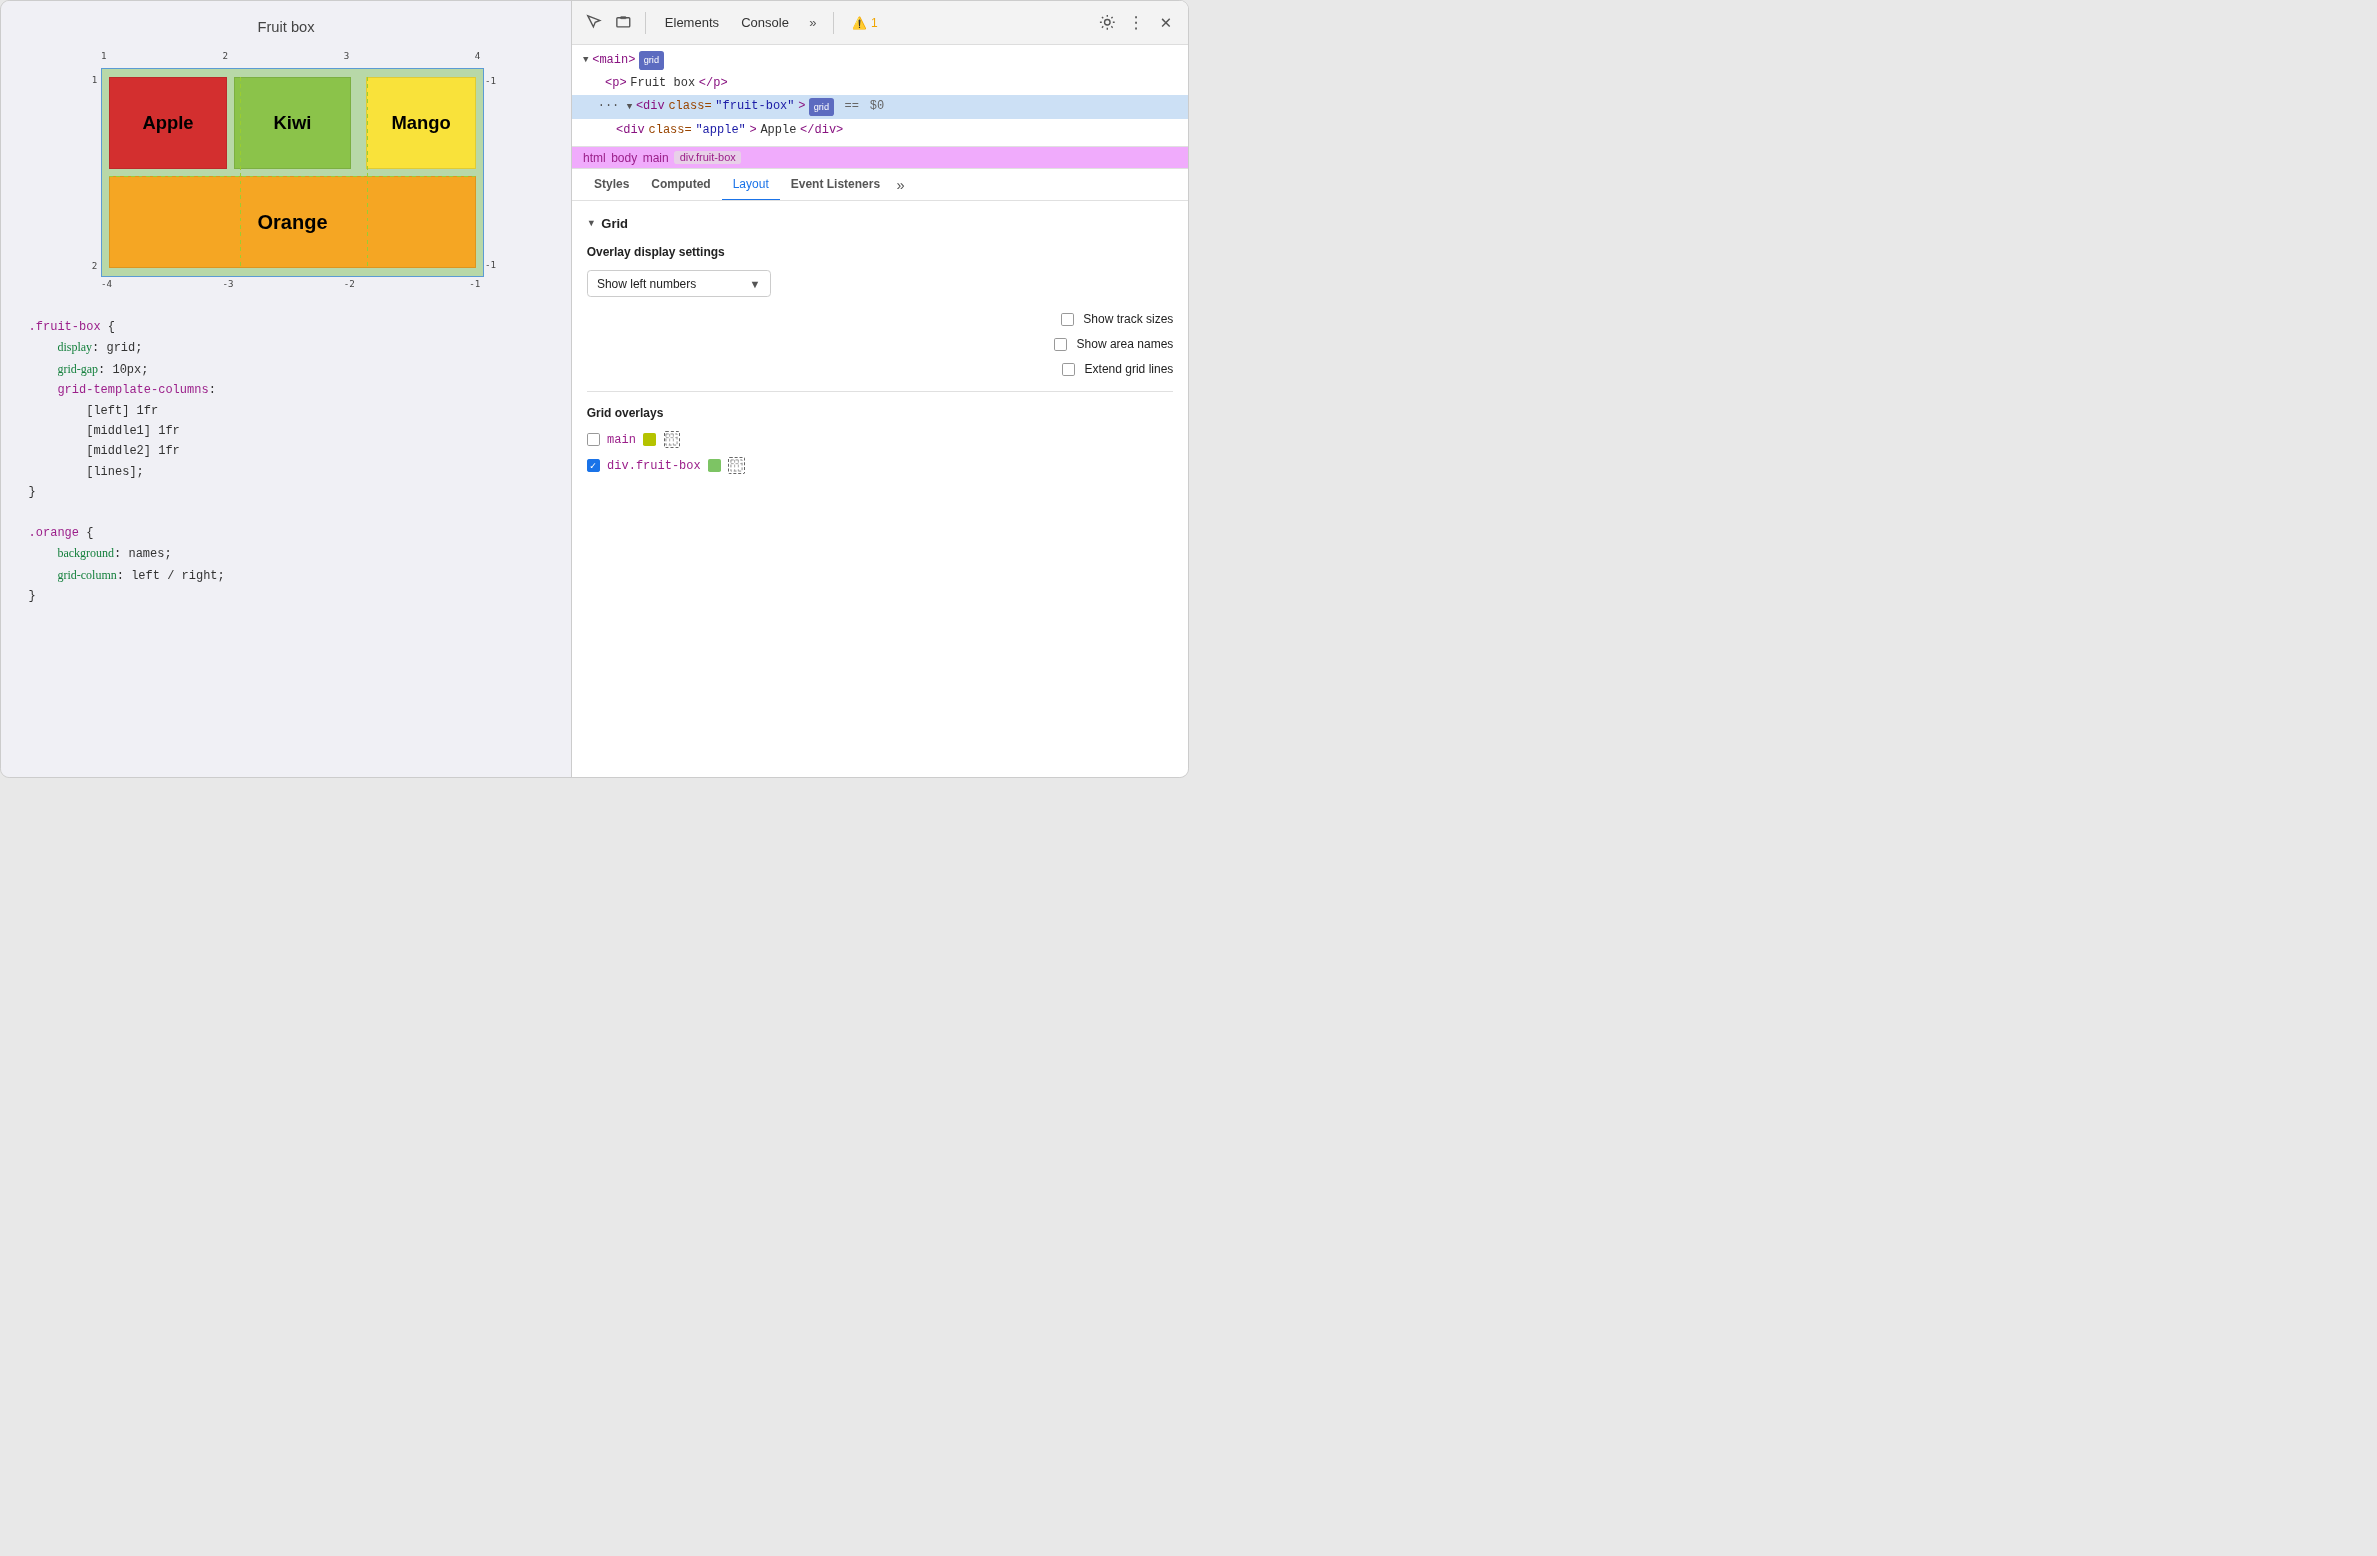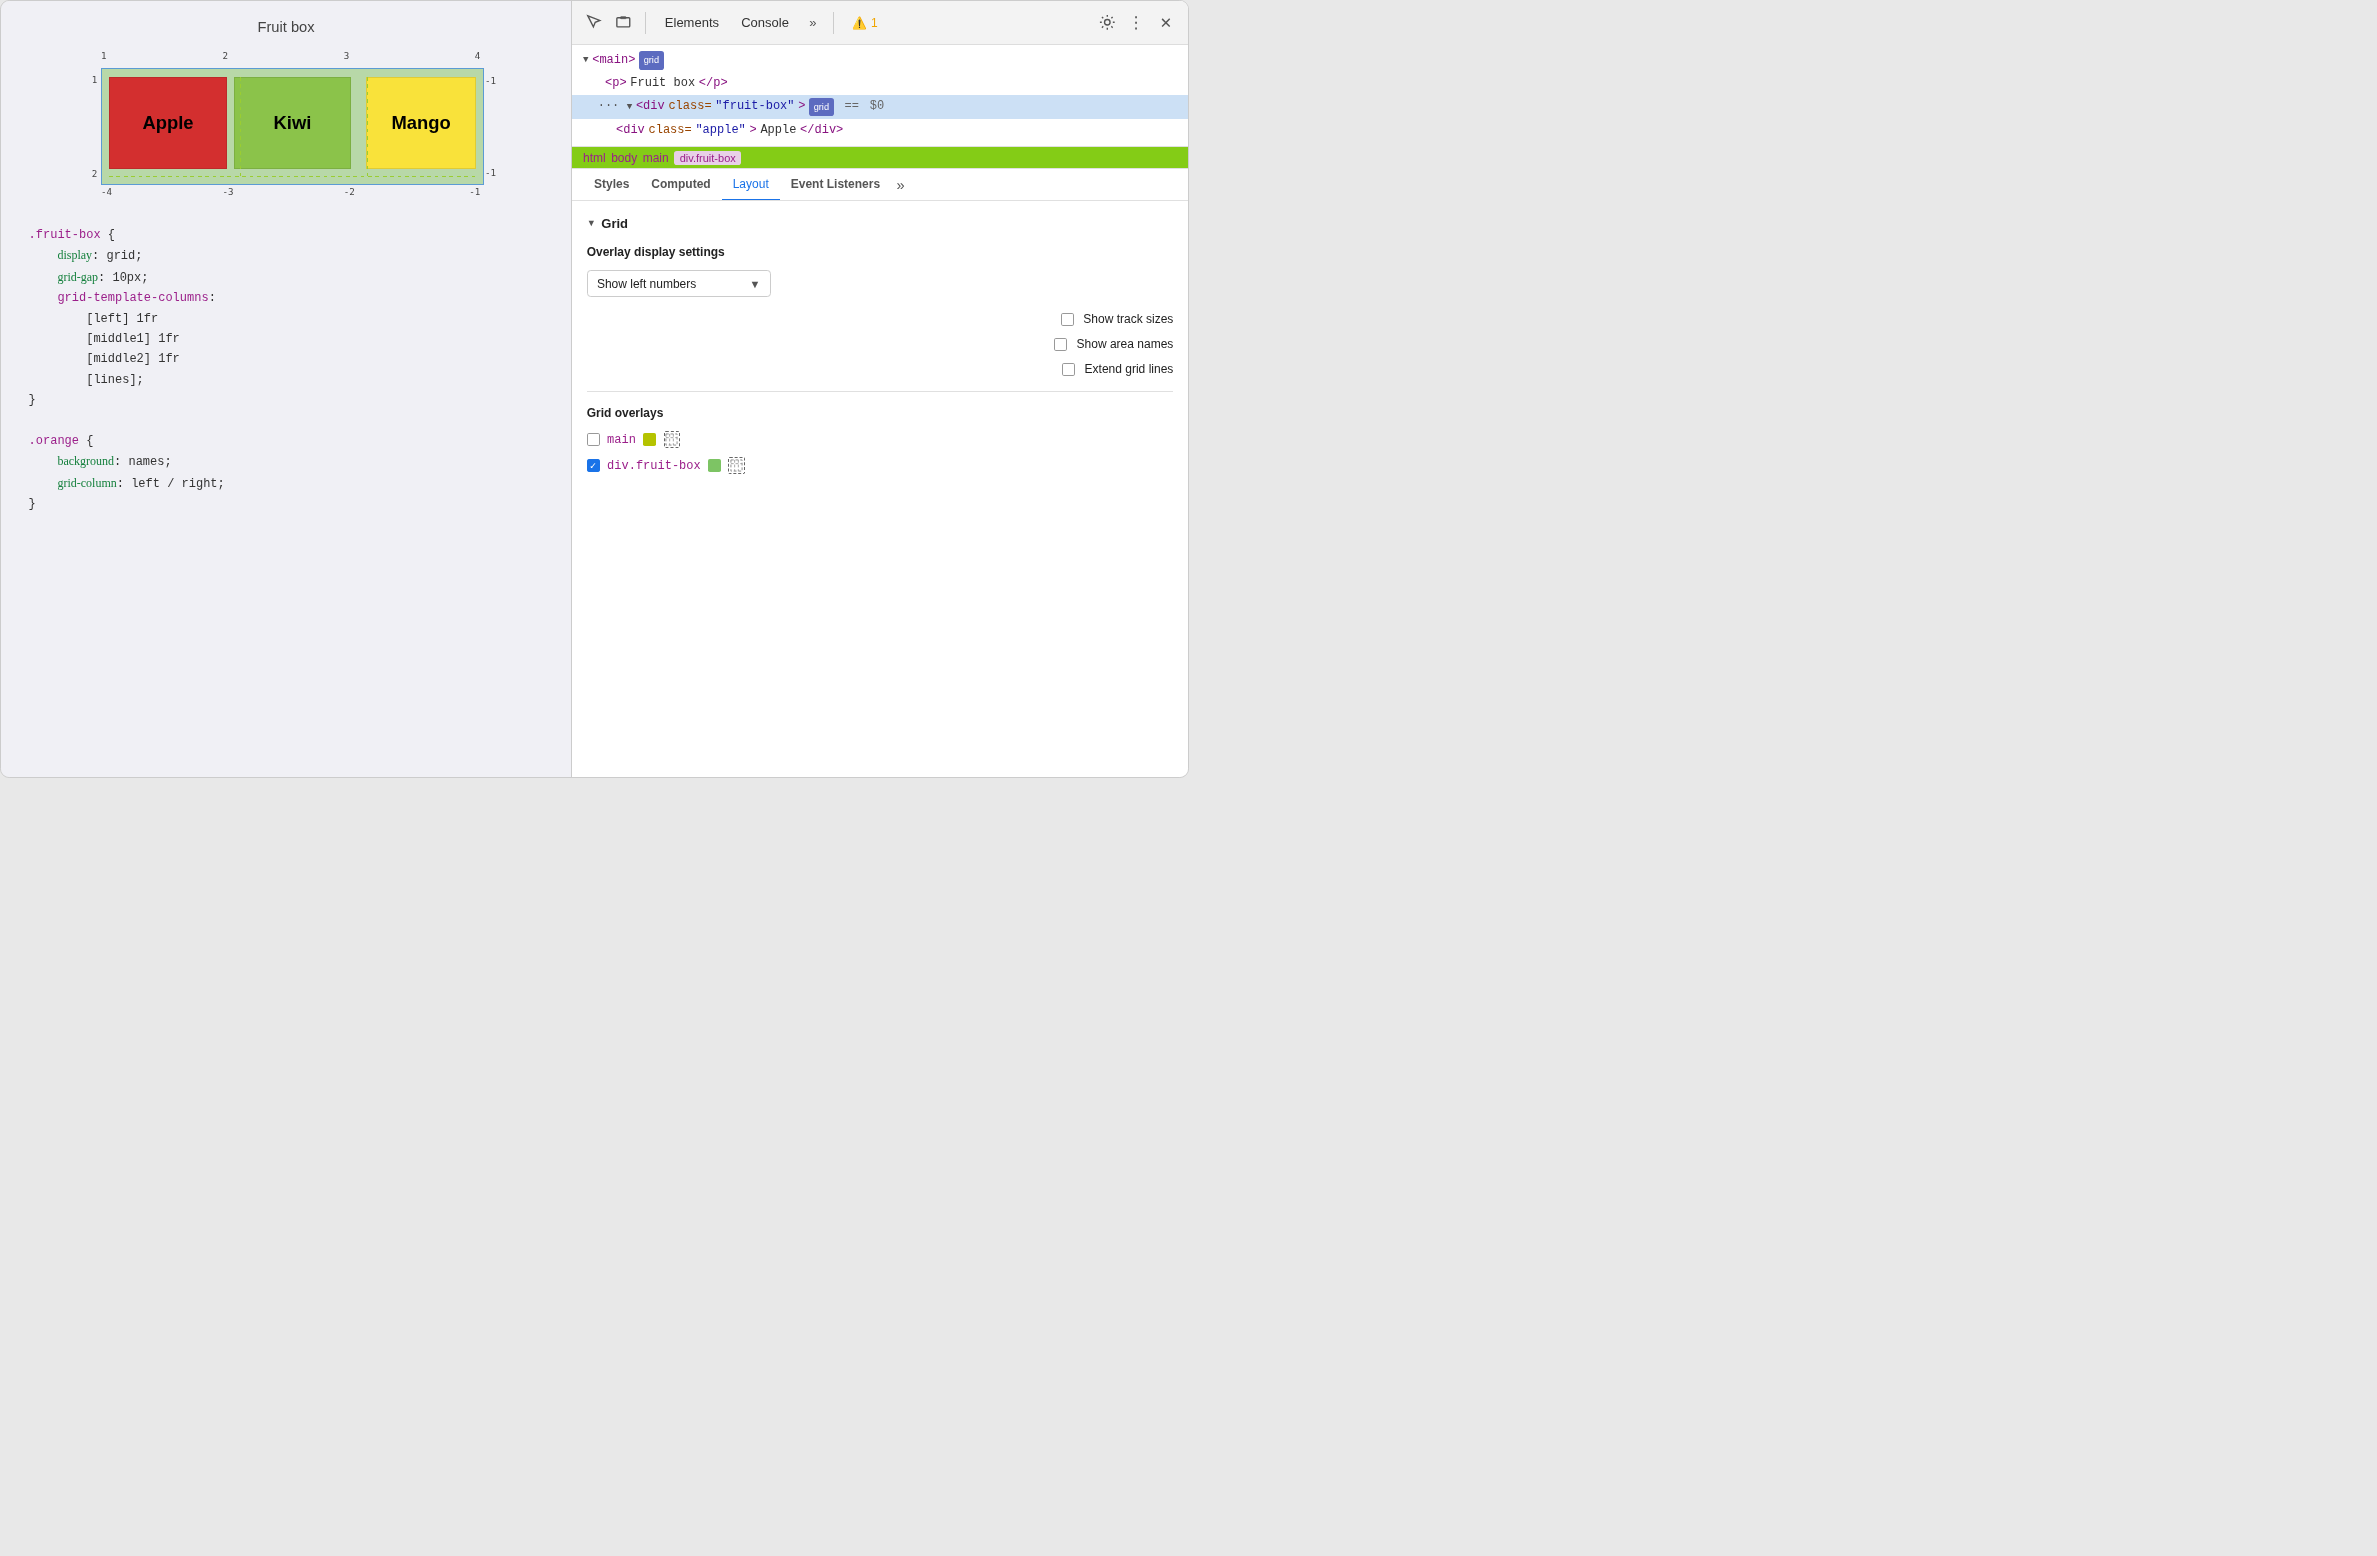--- a/index.html
+++ b/index.html
@@ -218,23 +218,23 @@
       border-radius: 2.8px;
       font-family: sans-serif;
     }
 
     .equals-sign { color: #666; }
     .dollar-sign { color: #666; }
 
     
     .breadcrumb {
       display: flex;
-      align-items: flex-end;
+      align-items: flex-start;
       padding: 3.7px 11px;
-      background: #84cc16;
+      background: #f0abfc;
       border-bottom: 0.9px solid #e0e0e0;
       font-size: 12px;
       gap: 5.5px;
     }
 
     .breadcrumb-item {
       color: #9b1f8a;
       cursor: pointer;
     }
 
@@ -432,20 +432,21 @@
 
       <div style="position:relative; flex:1; border: 1.8px solid #5b9bd4; background: #b8d8a8; padding: 7.4px;">
 
         <div style="position:absolute; top:5.5px; right:-13px; font-size:9.2px; color:#444; font-family:monospace;">-1</div>
         <div style="position:absolute; bottom:5.5px; right:-13px; font-size:9.2px; color:#444; font-family:monospace;">-1</div>
 
         <div class="grid-inner">
           <div class="grid-cell-apple">Apple</div>
           <div class="grid-cell-kiwi">Kiwi</div>
           <div class="grid-cell-mango">Mango</div>
+          <div class="grid-cell-orange">Orange</div>
         </div>
 
         <div style="position:absolute; top:7.4px; bottom:7.4px; left:calc(7.4px + 33.33%); width:7.4px; pointer-events:none;">
           <div style="width:0.9px; height:100%; margin:auto; background: repeating-linear-gradient(to bottom, #9acd32 0px, #9acd32 3.7px, transparent 3.7px, transparent 7.4px);"></div>
         </div>
         <div style="position:absolute; top:7.4px; bottom:7.4px; left:calc(7.4px + 66.66%); width:7.4px; pointer-events:none;">
           <div style="width:0.9px; height:100%; margin:auto; background: repeating-linear-gradient(to bottom, #9acd32 0px, #9acd32 3.7px, transparent 3.7px, transparent 7.4px);"></div>
         </div>
 
         <div style="position:absolute; left:7.4px; right:7.4px; top:calc(7.4px + 99px); height:7.4px; pointer-events:none;">

